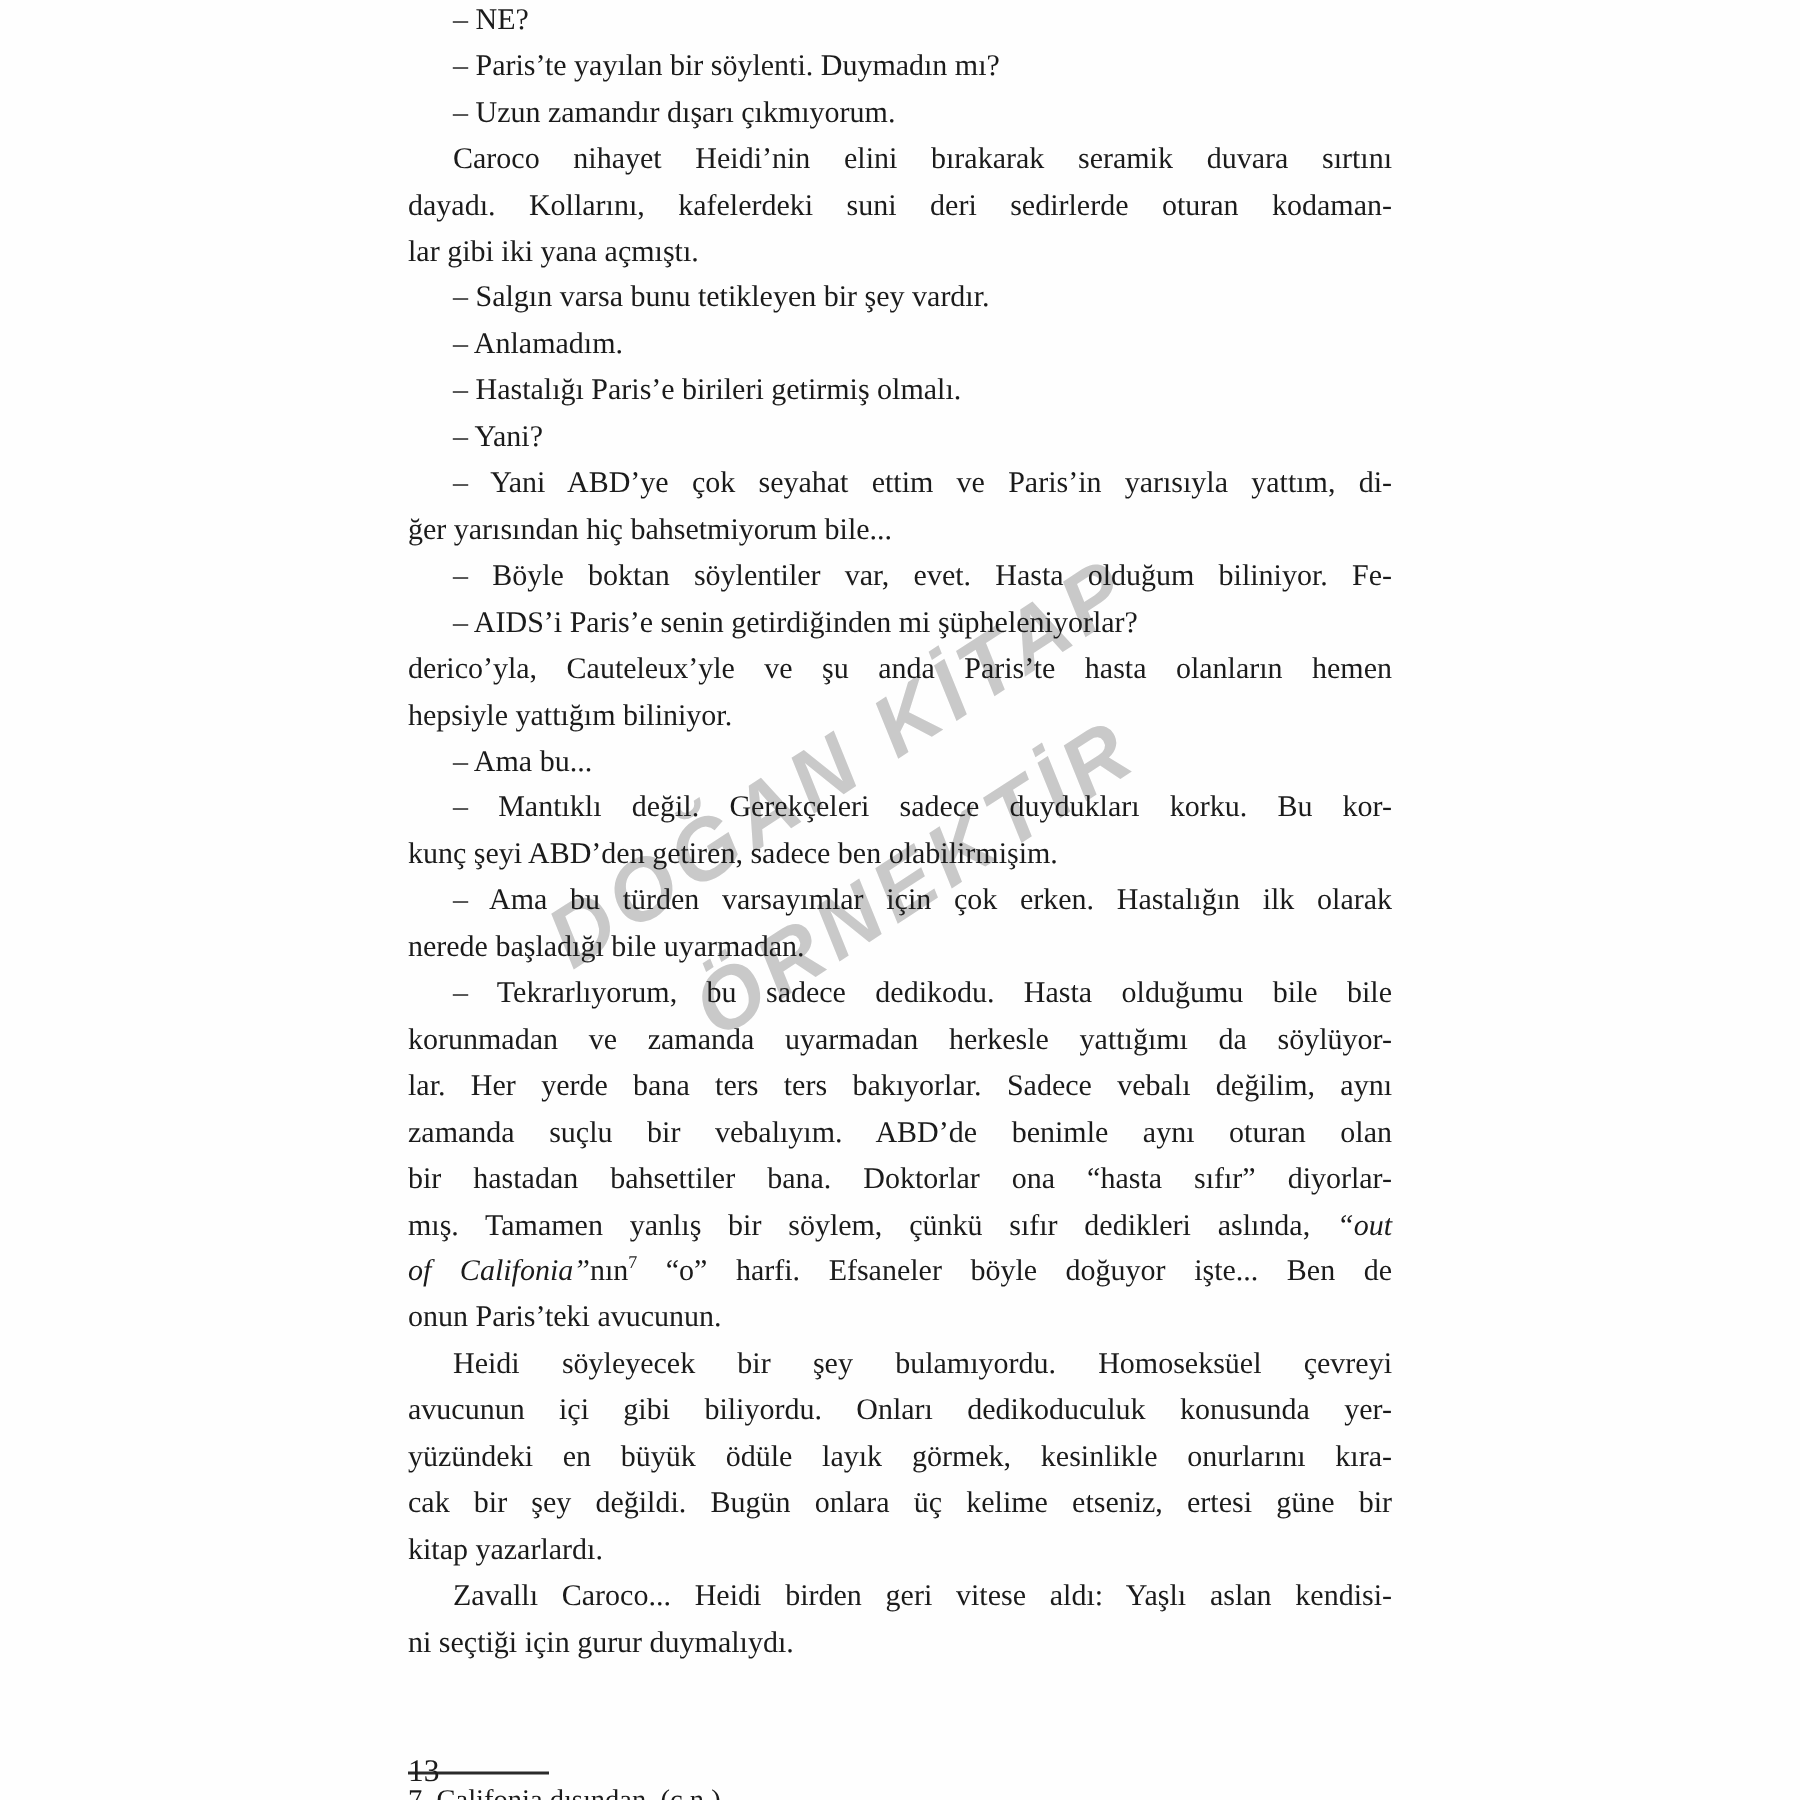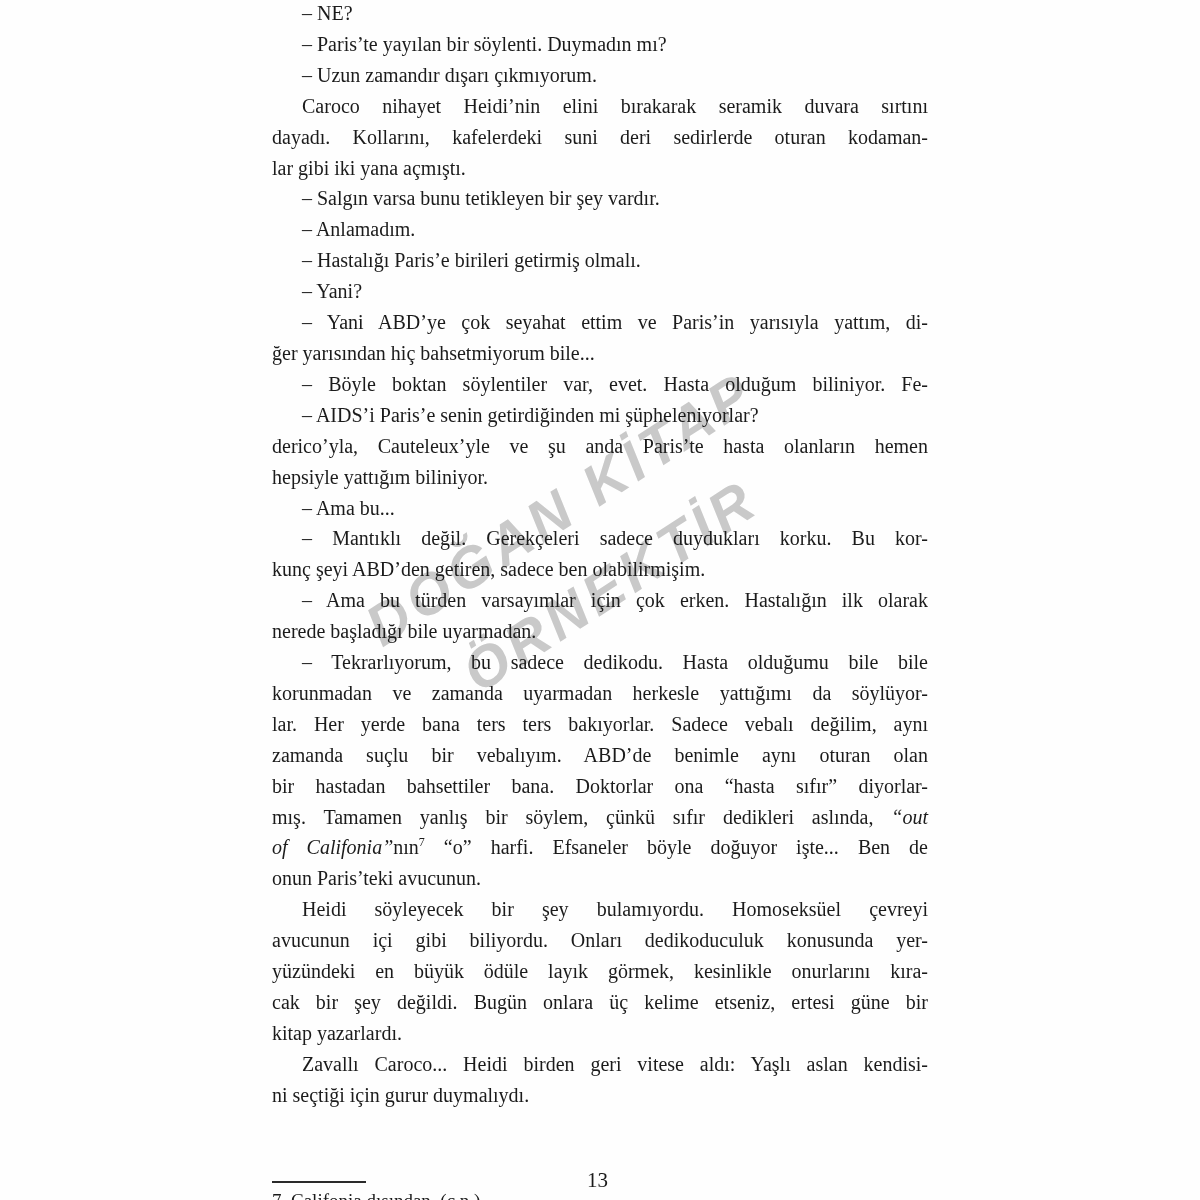--- a/index.html
+++ b/index.html
@@ -70,21 +70,21 @@
   }
   .footnote-text {
     font-size: 19px;
     line-height: 24px;
   }
   .page-number {
     position: absolute;
     left: 272px;
     top: 1168px;
     width: 656px;
-    text-align: center;
+    text-align: left;
     padding-right: 5px;
     box-sizing: border-box;
     font-size: 21px;
     z-index: 2;
   }
 </style>
 </head>
 <body>
 
 <div class="page">

